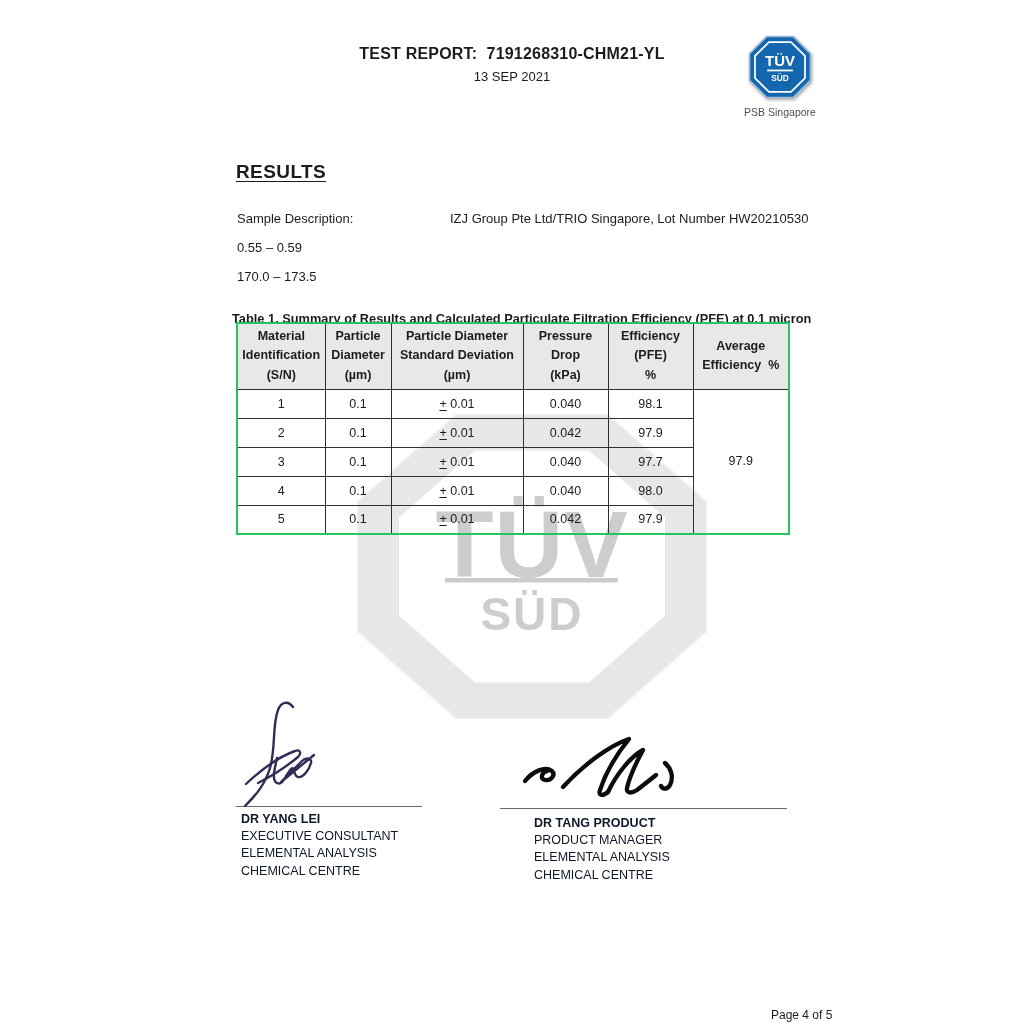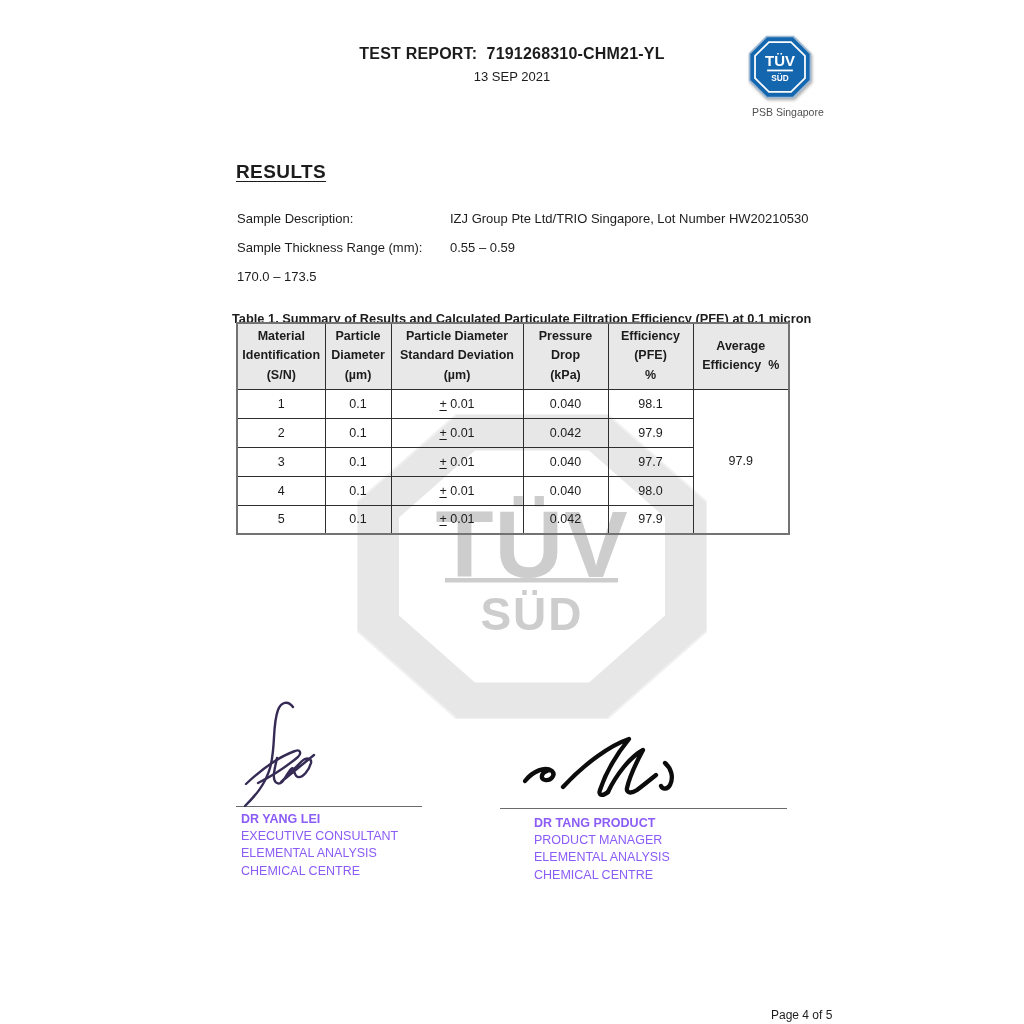--- a/index.html
+++ b/index.html
@@ -10,55 +10,55 @@
   }
   #page > * { position:absolute; }
 
   
   .doc-title { top:45px; left:0; width:1024px; text-align:center;
     font-size:16px; font-weight:bold; white-space:pre; letter-spacing:.2px; }
   .doc-date { top:69px; left:0; width:1024px; text-align:center; font-size:13px; }
 
   .logo-block { left:744px; top:35px; width:72px; text-align:center; }
   .logo-svg { filter: drop-shadow(1.5px 2px 1.5px rgba(110,110,110,.55)); }
-  .logo-caption { margin-top:3px; font-size:10.5px; color:#4f4f4f; white-space:nowrap;margin-left:8px; }
+  .logo-caption { margin-top:3px; font-size:10.5px; color:#4f4f4f; white-space:nowrap; }
 
   
   .results-heading { left:236px; top:161px; font-size:19px; font-weight:bold;
     text-decoration:underline; text-underline-offset:3px; letter-spacing:.4px; }
   .sample-info { left:237px; top:200px; font-size:13px; }
   .sample-row { display:flex; line-height:21px; white-space:nowrap;margin-top:8px; }
   .sample-label { width:213px; }
   .sample-label sup { font-size:9px; }
 
   
   .table-title { left:232px; top:311px; width:560px; text-align:center;
     font-weight:bold; font-size:12.8px; white-space:nowrap; }
   .results-table { left:236px; top:322px; width:552px; border-collapse:collapse;
     table-layout:fixed; font-size:12.5px; z-index:1; }
   .results-table th, .results-table td {
     border:1px solid #2e2e2e; text-align:center; vertical-align:middle; padding:0; }
-  .results-table { border:2px solid #737373; }
+  .results-table { border:2px solid #22c55e; }
   .results-table thead tr { height:66px; }
   .results-table th { font-weight:bold; white-space:pre-line; line-height:1.58;
     background:#e8e8e8; }
   .results-table tbody tr { height:29px; }
   .results-table td { background:transparent; }
   .u { text-decoration:underline; text-underline-offset:2px; }
 
   
   .watermark { left:357px; top:414px; z-index:0; }
 
   
   .sig-svg-left  { left:236px; top:697px; z-index:1; }
   .sig-svg-right { left:519px; top:735px; z-index:1; }
   .sig-line { border-top:1px solid #6b6b6b; height:0; }
   #sig-line-left  { left:236px; top:806px; width:186px; }
   #sig-line-right { left:500px; top:808px; width:287px; }
-  .sig-block { font-size:12.5px; line-height:17.2px; color:#8b5cf6; white-space:nowrap; }
+  .sig-block { font-size:12.5px; line-height:17.2px; color:#0f172a; white-space:nowrap; }
   #sig-block-left  { left:241px; top:811px; }
   #sig-block-right { left:534px; top:815px; }
   .sig-name { font-weight:bold; }
 
   .page-footer { left:771px; top:1008px; font-size:12px; }
 </style>
 </head>
 <body>
 
 <div id="page">
@@ -78,21 +78,20 @@
   </div>
 
   <div class="results-heading">RESULTS</div>
 
   <div class="sample-info">
     <div class="sample-row">
       <span class="sample-label">Sample Description:</span>
       <span class="sample-value">IZJ Group Pte Ltd/TRIO Singapore, Lot Number HW20210530</span>
     </div>
     <div class="sample-row">
-      <span class="sample-label">Sample Thickness Range (mm):</span>
       <span class="sample-value">0.55 – 0.59</span>
     </div>
     <div class="sample-row">
       <span class="sample-value">170.0 – 173.5</span>
     </div>
   </div>
 
   <svg class="watermark" width="350" height="305" viewBox="0 0 350 305">
     <polygon points="100,0 250,0 350,88 350,217 250,305 100,305 0,217 0,88" fill="#e7e7e7" stroke="#f1f1f1" stroke-width="2"></polygon>
     <polygon points="118,36.6 232,36.6 308,103.5 308,201.5 232,268.4 118,268.4 42,201.5 42,103.5" fill="#ffffff"></polygon>

